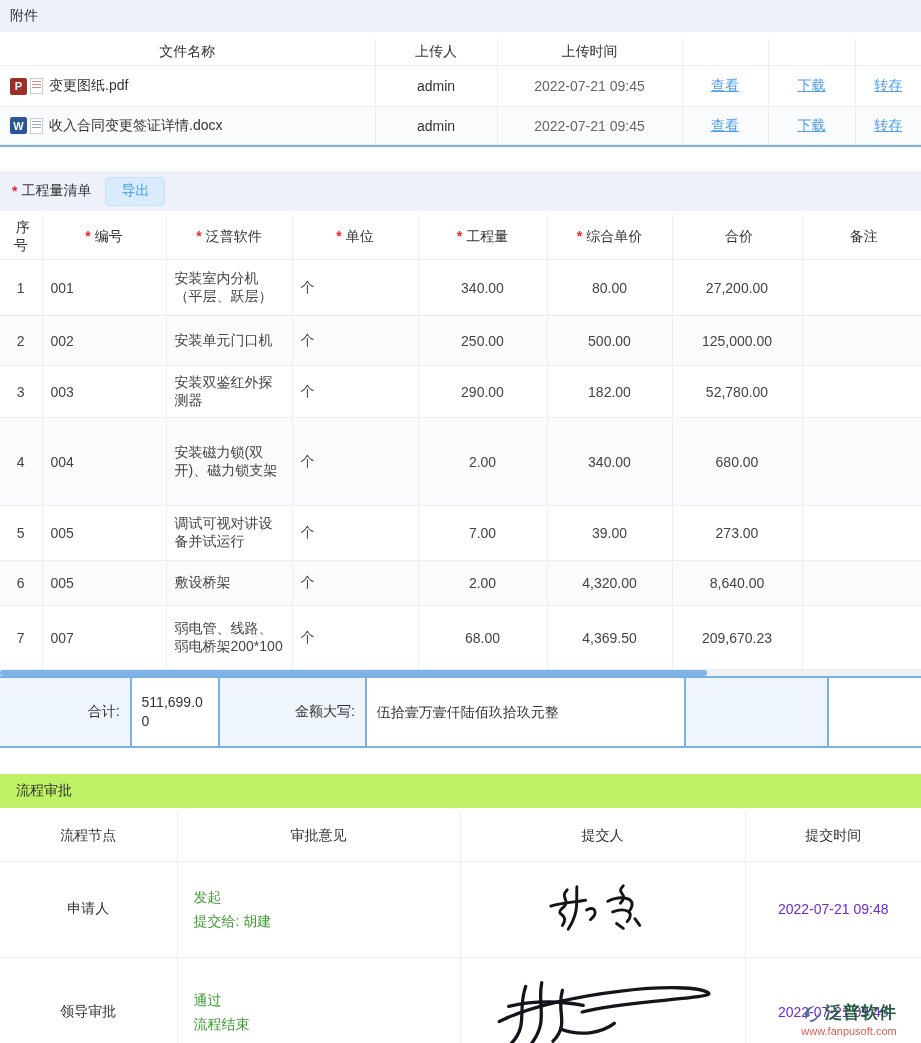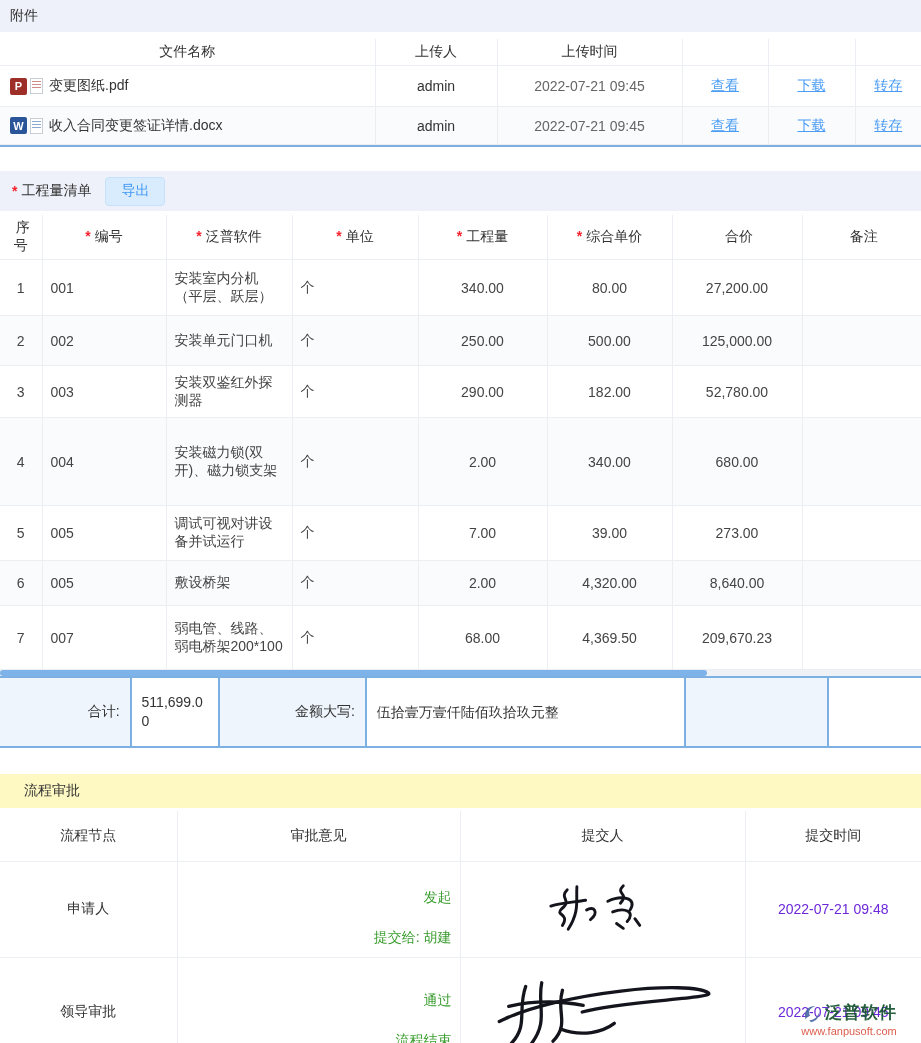--- a/index.html
+++ b/index.html
@@ -40,25 +40,25 @@
   #boq-table td{color:#444;}
   #hscroll{height:6px;background:#eef1f5;position:relative;}
   #hscroll .thumb{position:absolute;left:0;top:0;height:6px;width:707px;background:#7db3e8;border-radius:3px;}
   
   #totals{display:flex;border-top:2px solid #7cb0e2;border-bottom:2px solid #7cb0e2;height:68px;}
   #totals .tcell{box-sizing:border-box;border-right:2px solid #7cb0e2;display:flex;align-items:center;padding:4px 10px;}
   #totals .tcell:last-child{border-right:none;}
   #totals .blue{background:#eef5fc;justify-content:flex-end;}
   #totals .val{word-break:break-all;line-height:1.35;}
   
-  #apv-bar{height:34px;margin-top:26px;background:#fef9c3;display:flex;align-items:center;padding-left:24px;}
+  #apv-bar{height:34px;margin-top:26px;background:#bef264;display:flex;align-items:center;padding-left:16px;}
   #apv-table{margin-top:3px;}
   #apv-table th{height:50px;}
   .green{color:#3a9d2f;}
-  .op-lines div{line-height:24px;text-align:right;margin-top:16px;}
+  .op-lines div{line-height:24px;text-align:left;}
   .apv-time{color:#6d28d9;}
   .att-time{color:#666;}
   .sig svg{display:block;margin:0 auto;}
   
   #watermark{position:absolute;right:2px;bottom:6px;width:140px;text-align:center;opacity:.92;}
   #watermark .row1{display:flex;align-items:center;justify-content:center;gap:2px;}
   #watermark .brand{color:#14532d;font-size:17px;font-weight:bold;letter-spacing:1px;}
   #watermark .url{color:#d94f3d;font-size:11px;margin-top:1px;}
 </style>
 </head>

